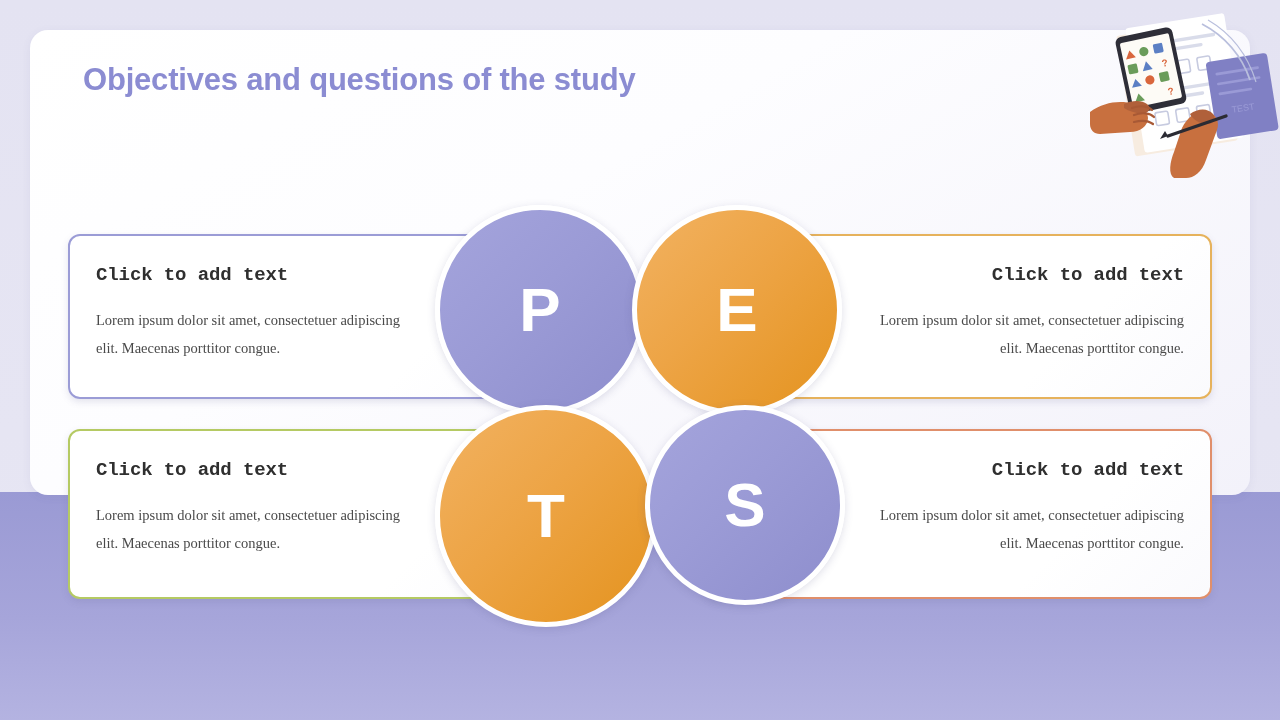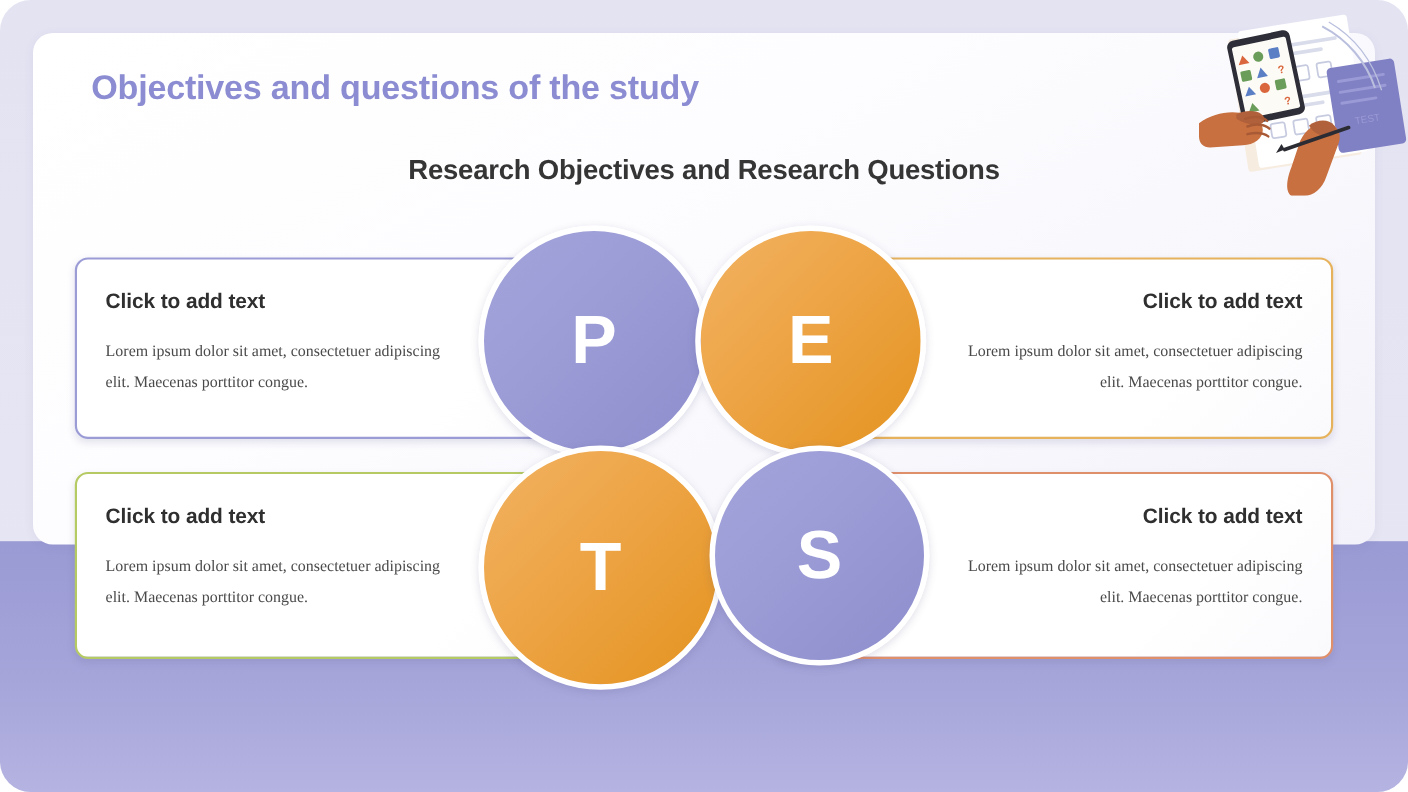--- a/index.html
+++ b/index.html
@@ -7,21 +7,20 @@
     padding: 0;
     background: #ffffff;
   }
   #slide {
     position: relative;
     width: 1280px;
     height: 720px;
     overflow: hidden;
     font-family: "Liberation Sans", sans-serif;
     background: linear-gradient(180deg, #e4e3f2 0%, #e6e5f3 60%, #e8e7f4 100%);
-    border-radius: 28px;
   }
 
   
   .bottom-band {
     position: absolute;
     left: 0;
     right: 0;
     top: 492px;
     bottom: 0;
     background: linear-gradient(180deg, #9a9ad4 0%, #a6a5da 55%, #b4b3e1 100%);
@@ -79,20 +78,21 @@
 
   .tbox-inner {
     padding: 28px 26px 0 26px;
   }
   .tbox-heading {
     font-size: 19px;
     font-weight: bold;
     color: #2f2f2f;
     margin: 0 0 20px 0;
     letter-spacing: -0.1px;
+    font-family: Liberation Mono, monospace;
   }
   .tbox-body {
     font-size: 14.5px;
     color: #4a4a4a;
     line-height: 1.95;
     margin: 0;
     max-width: 310px;
     font-family: Liberation Serif, serif;
   }
   .align-left  .tbox-inner { text-align: left; }
@@ -139,21 +139,20 @@
 <body>
 
 <div id="slide">
 
   <div class="bottom-band"></div>
 
   <div class="card"></div>
 
   <div class="slide-title">Objectives and questions of the study</div>
 
-  <div class="slide-subtitle">Research Objectives and Research Questions</div>
 
   <div class="tbox tbox-tl align-left">
     <div class="tbox-inner">
       <div class="tbox-heading">Click to add text</div>
       <p class="tbox-body">Lorem ipsum dolor sit amet, consectetuer adipiscing elit. Maecenas porttitor congue.</p>
     </div>
   </div>
 
   <div class="tbox tbox-tr align-right">
     <div class="tbox-inner">

